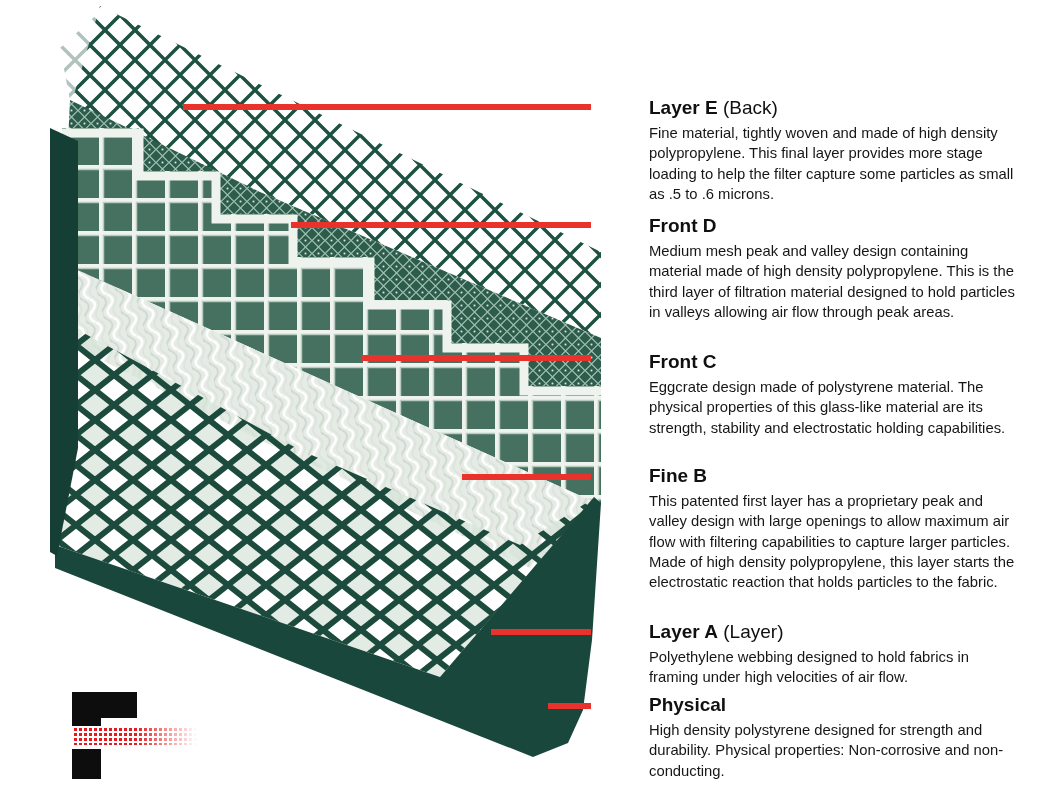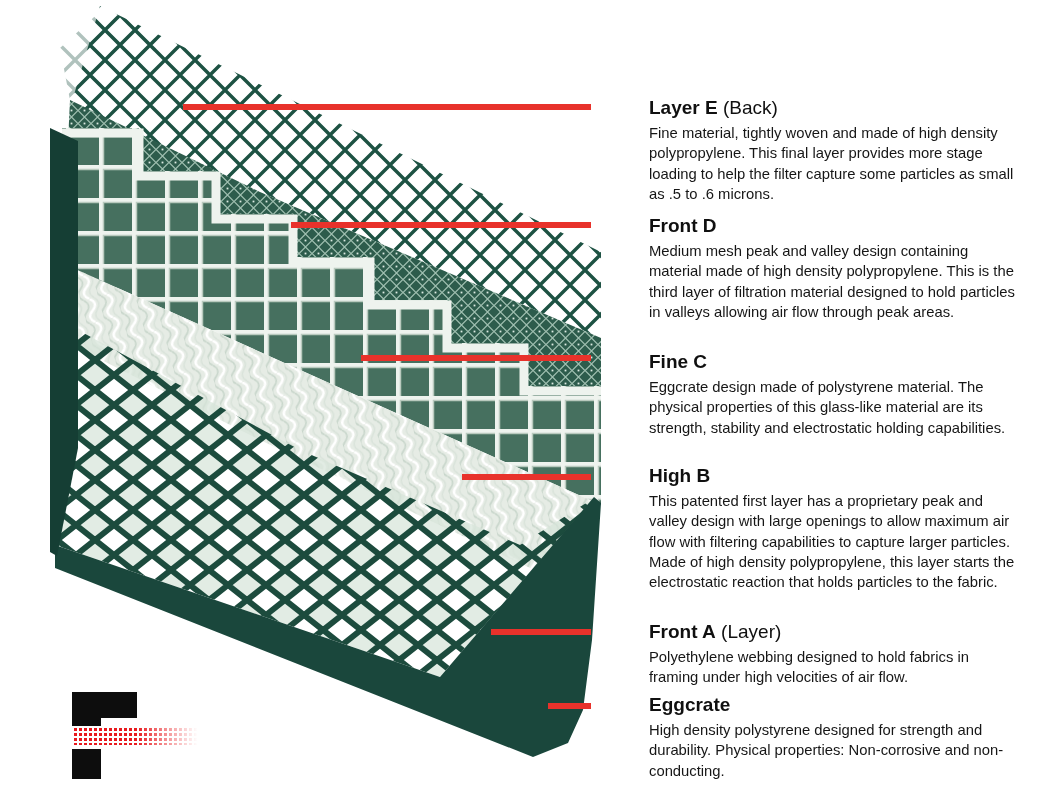--- a/index.html
+++ b/index.html
@@ -120,42 +120,42 @@
 
     <section class="sec" id="sec-d">
       <h2><span>Front D</span><span class="sfx"></span></h2>
       <p>Medium mesh peak and valley design containing
 material made of high density polypropylene. This is the
 third layer of filtration material designed to hold particles
 in valleys allowing air flow through peak areas.</p>
     </section>
 
     <section class="sec" id="sec-c">
-      <h2><span>Fine C</span><span class="sfx"></span></h2>
+      <h2><span>Front C</span><span class="sfx"></span></h2>
       <p>Eggcrate design made of polystyrene material. The
 physical properties of this glass-like material are its
 strength, stability and electrostatic holding capabilities.</p>
     </section>
 
     <section class="sec" id="sec-b">
-      <h2><span>High B</span><span class="sfx"></span></h2>
+      <h2><span>Fine B</span><span class="sfx"></span></h2>
       <p>This patented first layer has a proprietary peak and
 valley design with large openings to allow maximum air
 flow with filtering capabilities to capture larger particles.
 Made of high density polypropylene, this layer starts the
 electrostatic reaction that holds particles to the fabric.</p>
     </section>
 
     <section class="sec" id="sec-a">
-      <h2><span>Front A</span><span class="sfx"> (Layer)</span></h2>
+      <h2><span>Layer A</span><span class="sfx"> (Layer)</span></h2>
       <p>Polyethylene webbing designed to hold fabrics in
 framing under high velocities of air flow.</p>
     </section>
 
     <section class="sec" id="sec-f">
-      <h2><span>Eggcrate</span><span class="sfx"></span></h2>
+      <h2><span>Physical</span><span class="sfx"></span></h2>
       <p>High density polystyrene designed for strength and
 durability. Physical properties: Non-corrosive and non-
 conducting.</p>
     </section>
 
   </div>
 </div>
 
 </body></html>

